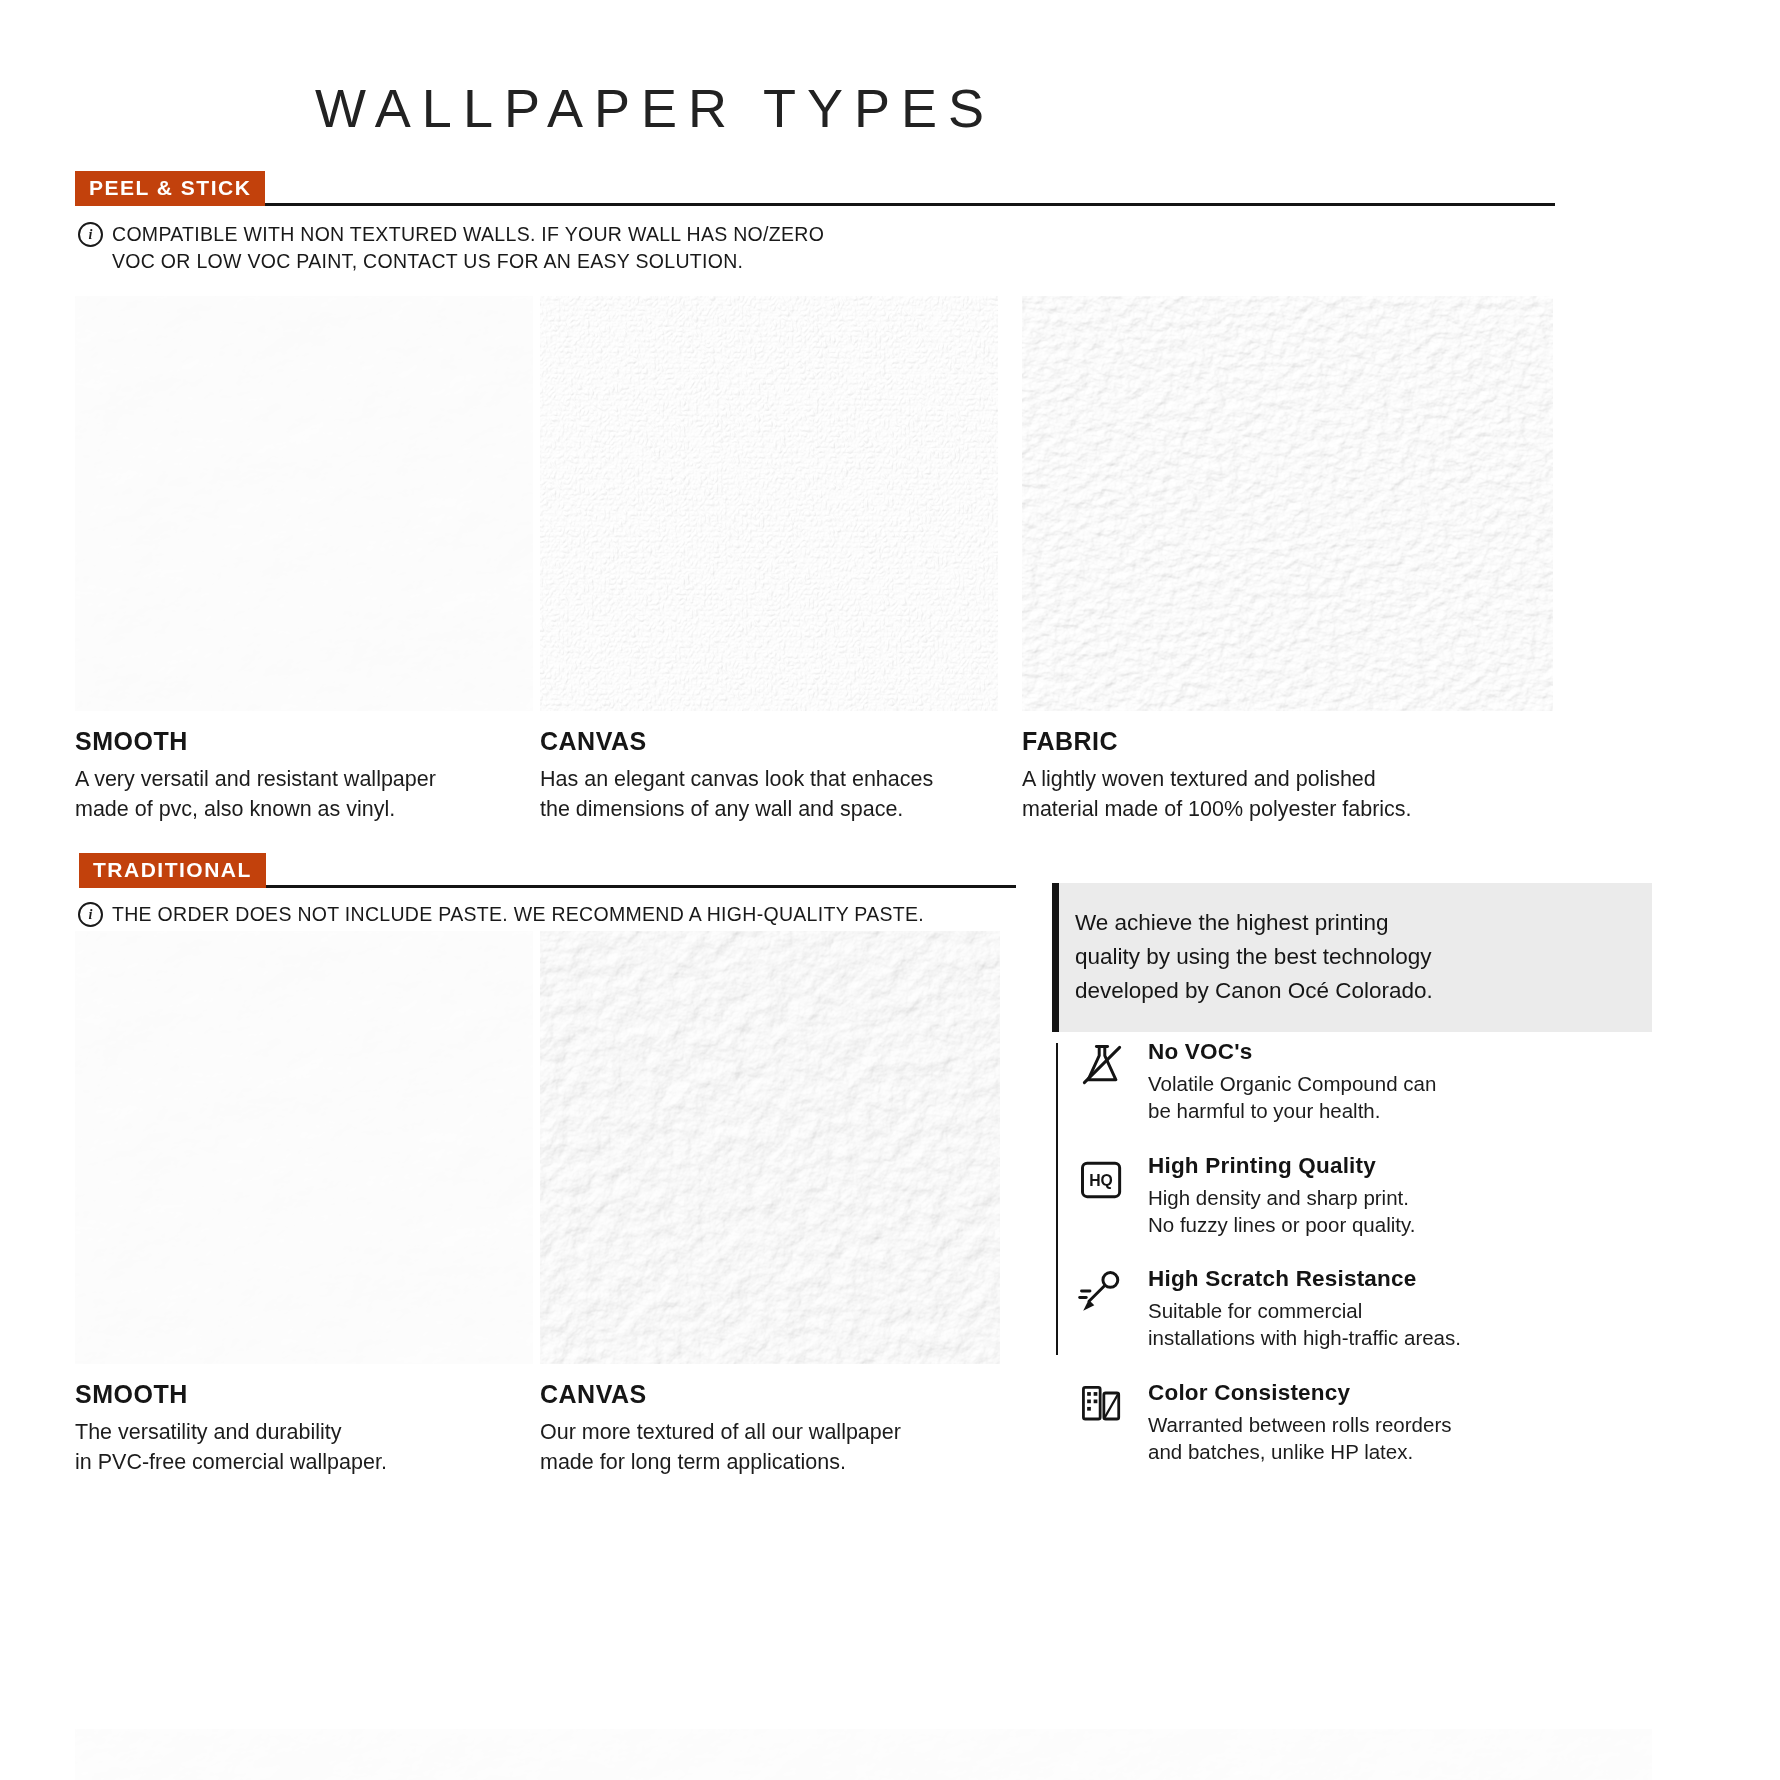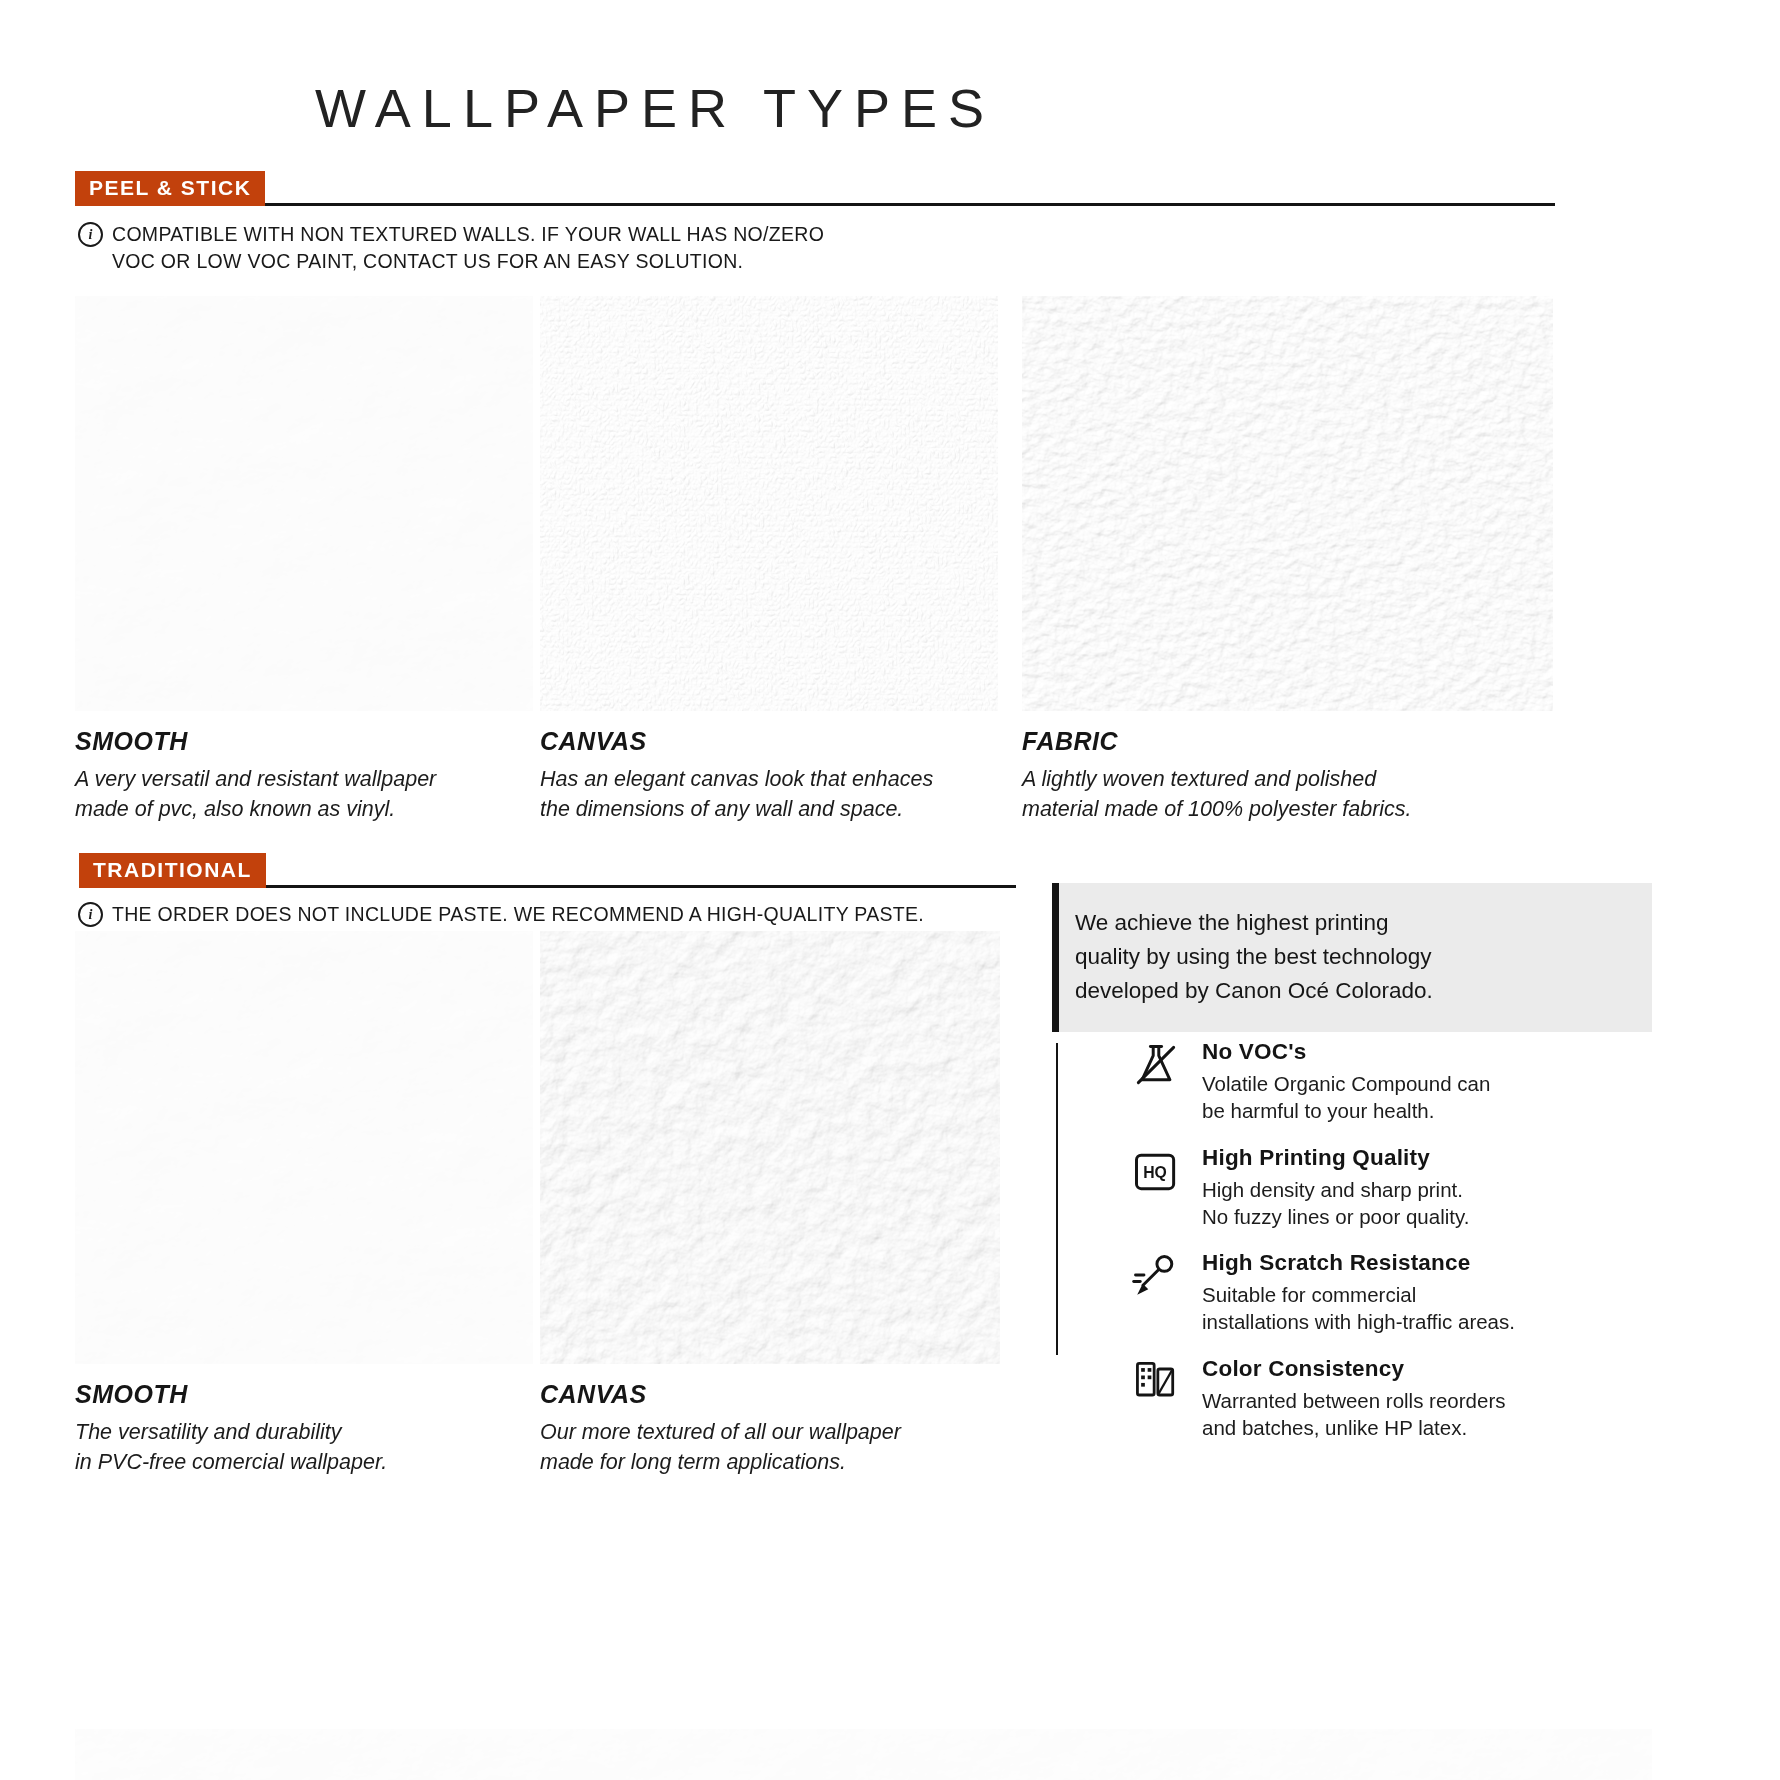--- a/index.html
+++ b/index.html
@@ -24,40 +24,40 @@
     position:absolute;display:flex;gap:9px;font-size:19.5px;letter-spacing:.3px;
     line-height:1.38;color:#191919;white-space:pre-line;
   }
   #note-ps{left:78px;top:214px;}
   #note-tr{left:78px;top:894px;}
   .info-i{
     flex:0 0 auto;width:21px;height:21px;border:2px solid #191919;border-radius:50%;
     display:flex;align-items:center;justify-content:center;font-size:14px;font-weight:700;
     font-family:"Liberation Serif",serif;font-style:italic;margin-top:1px;
   }
-  .swatch-row{position:absolute;display:flex;font-style:italic;}
+  .swatch-row{position:absolute;display:flex;}
   #row-ps{left:75px;top:289px;}
   #row-tr{left:75px;top:924px;}
   .col{display:flex;flex-direction:column;}
   .w458{width:458px;}
   .w460{width:460px;}
   .w531{width:531px;}
   .ml7{margin-left:7px;}
   .ml24{margin-left:24px;}
   .swatch{background:#ededed;line-height:0;}
   .swatch svg{display:block;}
   .swatch-name{font-size:25px;font-weight:700;letter-spacing:.5px;margin-top:16px;color:#161616;}
   .swatch-desc{font-size:21.5px;line-height:1.38;margin-top:9px;color:#1c1c1c;white-space:pre-line;}
   .intro-box{
     position:absolute;left:1052px;top:876px;width:600px;box-sizing:border-box;
     background:#ebebeb;border-left:7px solid #141414;padding:23px 28px 25px 16px;
     font-size:22.5px;line-height:1.5;color:#161616;white-space:pre-line;
   }
   .features-rule{position:absolute;left:1056px;top:1036px;width:2px;height:312px;background:#141414;}
-  .features{position:absolute;left:1128px;top:1032px;width:566px;display:flex;flex-direction:column;gap:20px;}
+  .features{position:absolute;left:1074px;top:1032px;width:566px;display:flex;flex-direction:column;gap:28px;}
   .feature{display:flex;gap:18px;min-height:84px;}
   .f-icon{flex:0 0 56px;display:flex;justify-content:center;align-items:flex-start;}
   .f-title{font-size:22.5px;font-weight:700;color:#141414;letter-spacing:.2px;}
   .f-desc{font-size:20.5px;line-height:1.33;margin-top:5px;color:#1c1c1c;white-space:pre-line;}
   .bottom-strip{position:absolute;left:75px;top:1722px;width:1628px;height:58px;background:#efefef;line-height:0;overflow:hidden;}
 </style>
 </head>
 <body>
 
 <svg width="0" height="0" style="position:absolute" aria-hidden="true">

